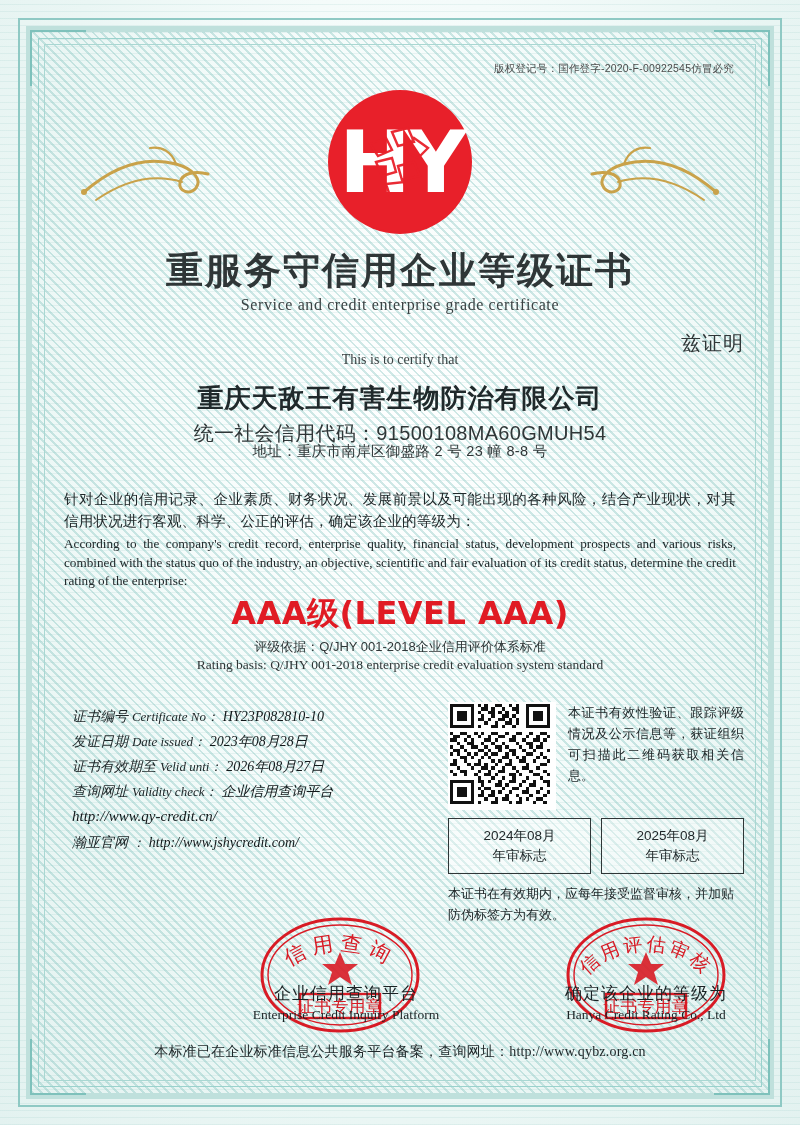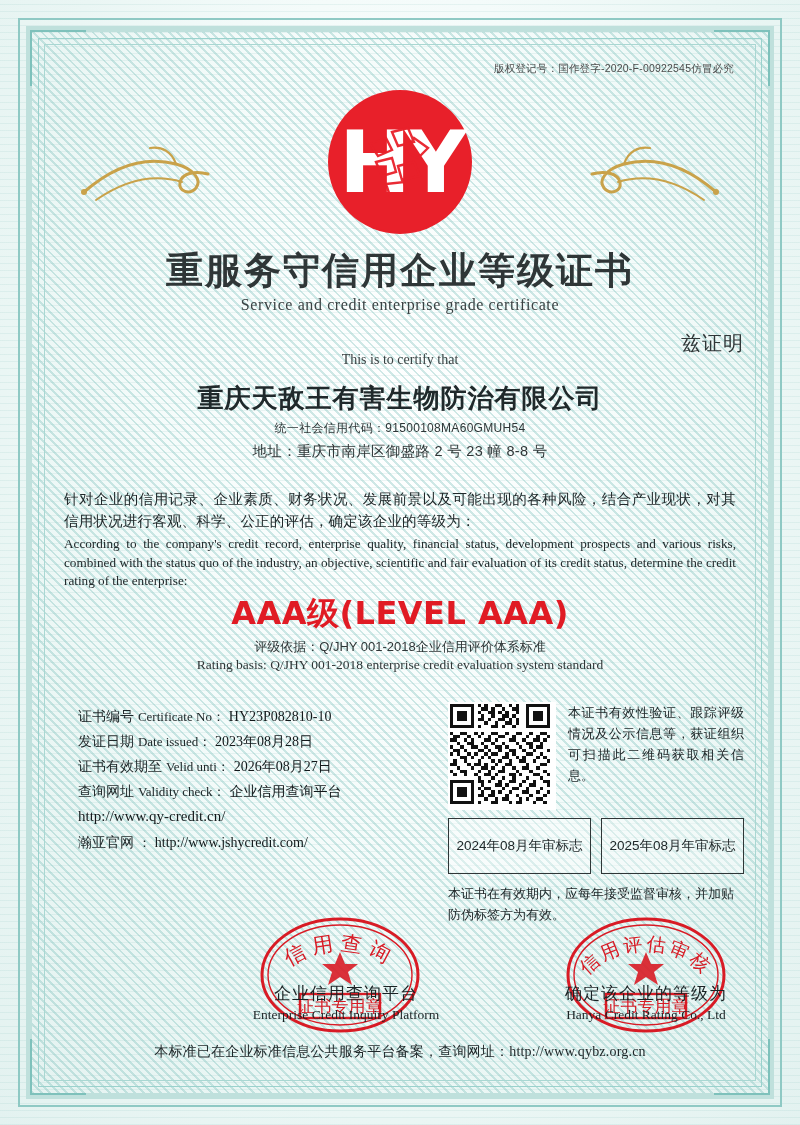--- a/index.html
+++ b/index.html
@@ -108,21 +108,21 @@
     font-size:14px;color:#3a4243;
   }
 
   .company{
     position:absolute;top:325px;left:0;right:0;text-align:center;
     font-family:"DejaVu Sans","Liberation Sans",sans-serif;
     font-size:26px;font-weight:bold;color:#20292b;letter-spacing:1px;
   }
   .credit-code{
     position:absolute;top:364px;left:0;right:0;text-align:center;
-    font-size:12px;color:#2f3637;letter-spacing:.3px;
+    font-size:20px;color:#2f3637;letter-spacing:.3px;
   }
   .address{
     position:absolute;top:386px;left:0;right:0;text-align:center;
     font-size:14.5px;color:#2f3637;letter-spacing:.3px;
   }
 
   .para{
     position:absolute;top:432px;left:8px;right:8px;
   }
   .para .cn{
@@ -145,21 +145,21 @@
     font-size:13px;color:#2f3637;
   }
   .basis-en{
     position:absolute;top:601px;left:0;right:0;text-align:center;
     font-family:"Liberation Serif", serif;
     font-size:13.5px;color:#2f3637;
   }
 
   
   .details{
-    position:absolute;top:648px;left:22px;width:370px;
+    position:absolute;top:648px;left:16px;width:370px;font-style:italic;
   }
   .drow{
     font-size:14px;color:#20282a;line-height:1.72;white-space:nowrap;
   }
   .drow .lbl-cn{color:#20282a;}
   .drow .lbl-en{font-family:"Liberation Serif",serif;font-size:13px;color:#20282a;}
   .drow .val{font-family:"Liberation Serif",serif;color:#12181a;}
   .drow.url{font-family:"Liberation Serif",serif;font-size:15px;}
 
   
@@ -173,21 +173,21 @@
   .qr-note{
     position:absolute;top:646px;left:512px;width:176px;
     font-size:13px;color:#20282a;line-height:1.62;text-align:justify;
   }
   .annual{
     position:absolute;top:762px;left:392px;width:296px;
     display:flex;gap:10px;
   }
   .annual-box{
     flex:1;border:1px solid #2f3637;height:54px;
-    display:flex;flex-direction:row;align-items:center;justify-content:center;
+    display:flex;flex-direction:column;align-items:center;justify-content:center;
     font-size:13.5px;color:#20282a;line-height:1.45;background:rgba(255,255,255,0.35);
   }
   .annual-note{
     position:absolute;top:828px;left:392px;width:296px;
     font-size:13px;color:#20282a;line-height:1.6;
   }
 
   
   .seal{
     position:absolute;width:168px;height:112px;

